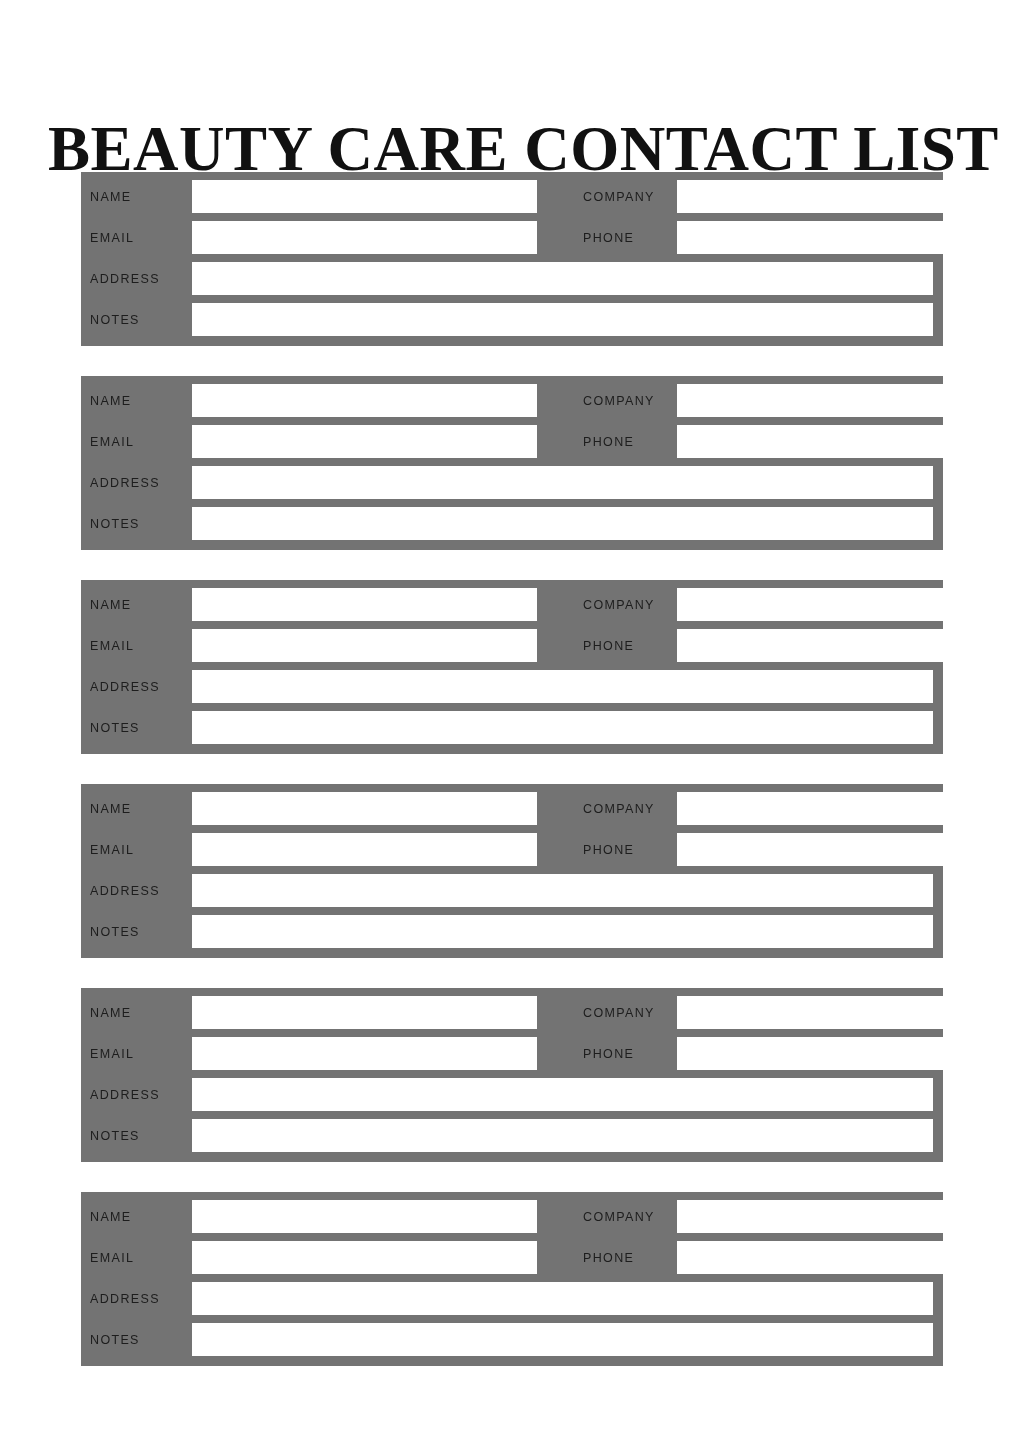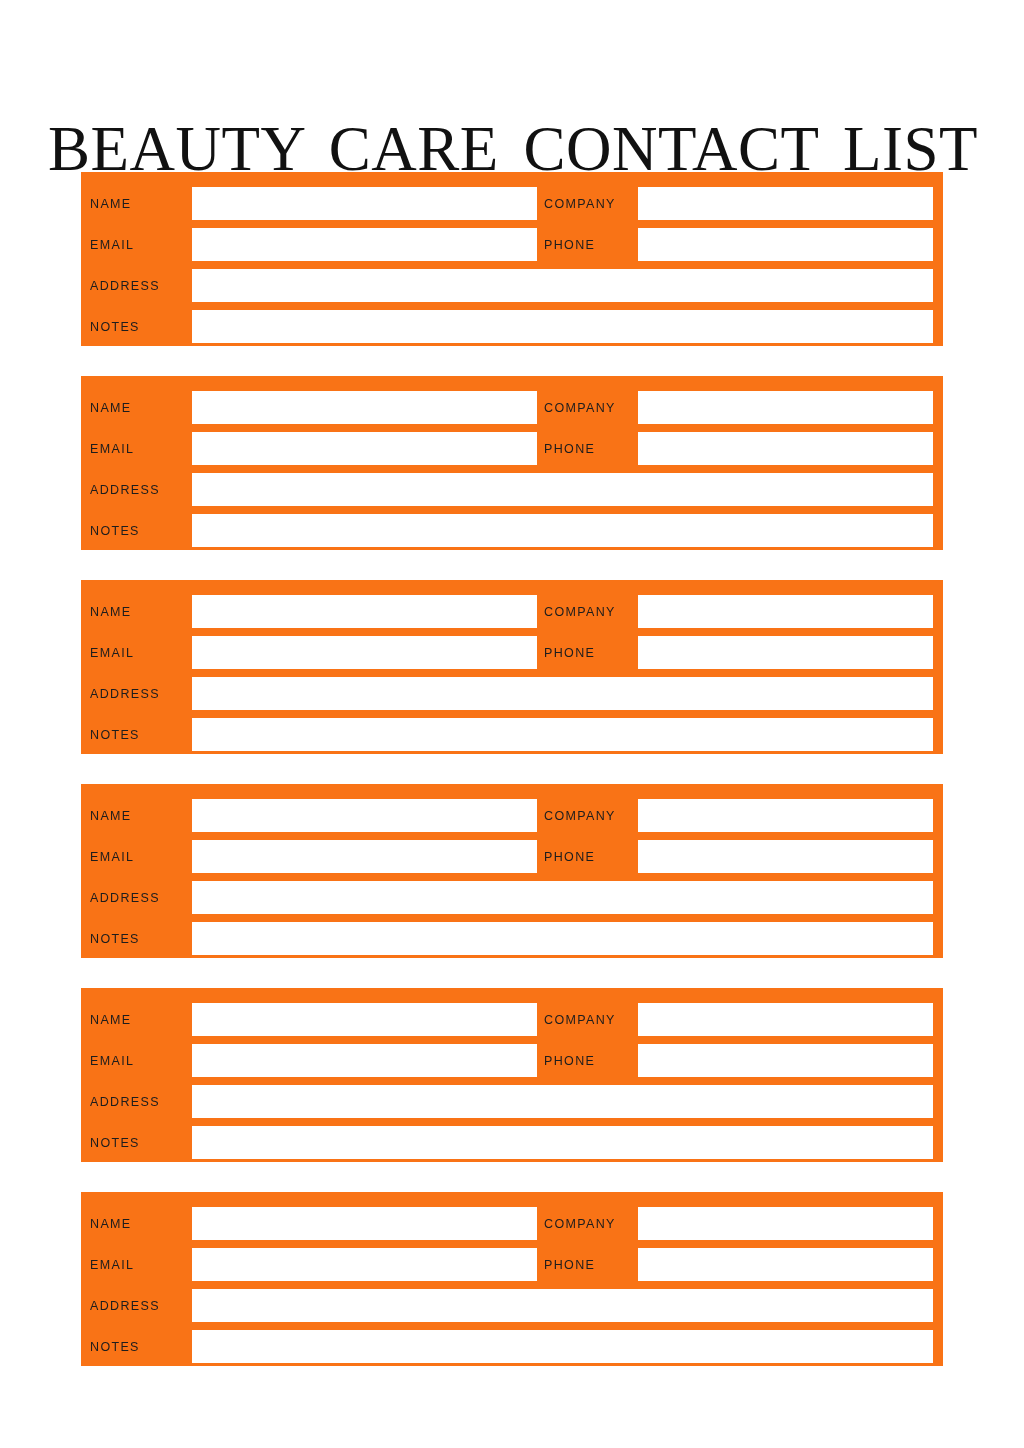--- a/index.html
+++ b/index.html
@@ -26,21 +26,21 @@
   
   .page-title {
     position: absolute;
     left: 48px;
     top: 77px;
     width: 930px;
     height: 60px;
     font-family: "Liberation Serif", "DejaVu Serif", serif;
     font-size: 63px;
     line-height: 60px;
-    font-weight: 400;
+    font-weight: 700;
     color: #111111;
     letter-spacing: 0.5px;
     white-space: nowrap;
     text-align: justify;
     text-align-last: justify;
     transform: scaleX(1.0);
     transform-origin: left top;
   }
 
   
@@ -48,24 +48,24 @@
     position: absolute;
     left: 81px;
     top: 172px;
     width: 862px;
   }
 
   .contact-card {
     position: relative;
     width: 862px;
     height: 174px;
-    background: #f97316;
+    background: #737373;
     margin-bottom: 30px;
     box-sizing: border-box;
-    padding: 15px 10px 8px 0;
+    padding: 8px 10px 8px 0;
   }
   .contact-card:last-child { margin-bottom: 0; }
 
   .card-row {
     display: flex;
     align-items: stretch;
     height: 33px;
     margin-bottom: 8px;
   }
   .card-row:last-child { margin-bottom: 16px; }
@@ -76,21 +76,21 @@
     align-items: center;
     font-size: 12.5px;
     letter-spacing: 1.35px;
     color: #1d1d1d;
     font-weight: 400;
     text-transform: uppercase;
     white-space: nowrap;
     user-select: none;
   }
   .label-left  { width: 111px; padding-left: 9px; box-sizing: border-box; }
-  .label-mid   { width: 101px; padding-left: 7px; box-sizing: border-box; }
+  .label-mid   { width: 101px; padding-left: 7px; box-sizing: border-box; margin-left: 39px; }
 
   .field-input {
     background: #ffffff;
     height: 33px;
     border: 0;
     box-sizing: border-box;
   }
   .input-name    { flex: 0 0 345px; }
   .input-company { flex: 0 0 295px; }
   .input-wide    { flex: 1 1 auto; }

